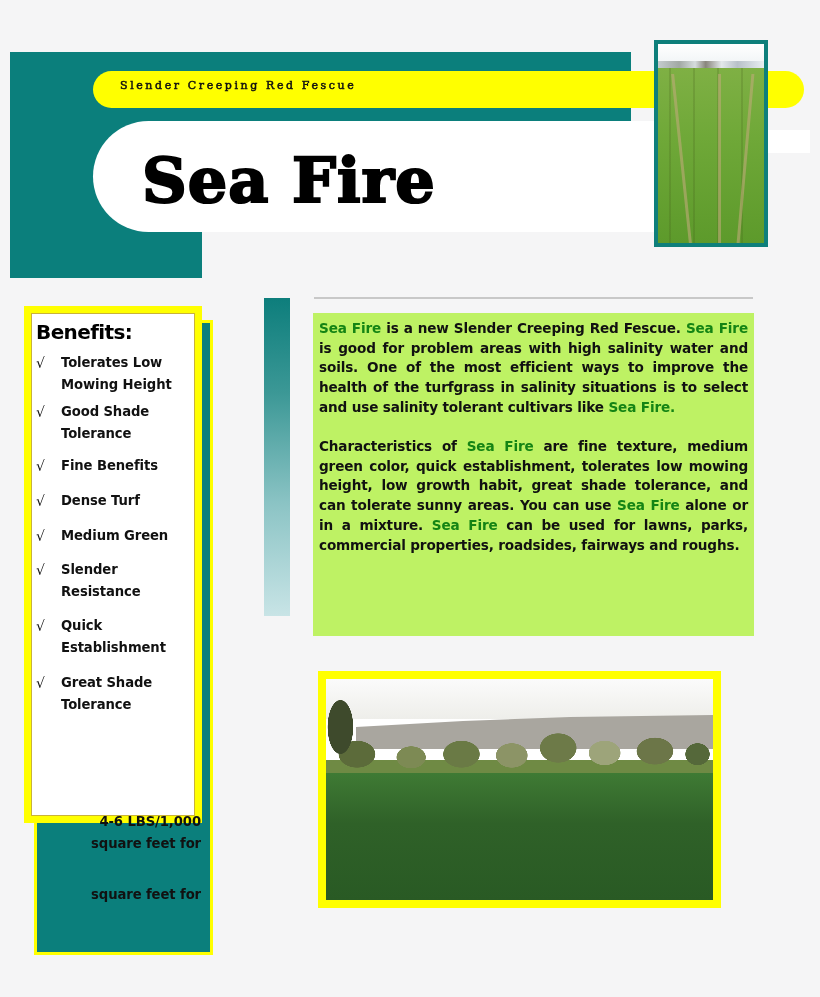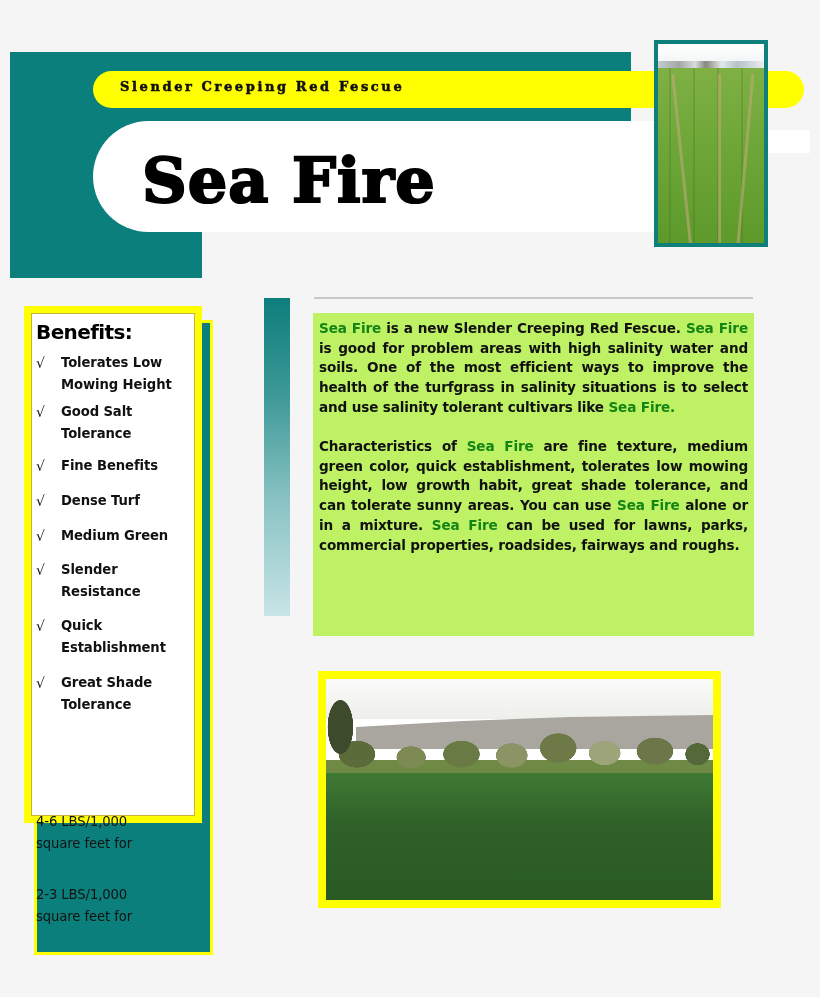--- a/index.html
+++ b/index.html
@@ -11,22 +11,22 @@
   .abs { position: absolute; }
 
   
   .teal-block { left: 10px; top: 52px; width: 192px; height: 226px; background: #0b7f7c; }
   .teal-band  { left: 10px; top: 52px; width: 621px; height: 69px; background: #0b7f7c; }
   .yellow-pill {
     left: 93px; top: 71px; width: 711px; height: 37px; background: #ffff00;
     border-radius: 19px;
   }
   .subtitle {
-    left: 120px; top: 79px; font-family: "DejaVu Serif", serif; font-weight: bold;
-    font-size: 13px; letter-spacing: 2.6px; color: #111; white-space: nowrap;
+    left: 120px; top: 79px; font-family: "DejaVu Serif", serif; font-weight: normal;
+    font-size: 11px; letter-spacing: 2.6px; color: #111; white-space: nowrap;
     -webkit-text-stroke: 0.5px #111;
   }
   .white-pill {
     left: 93px; top: 121px; width: 570px; height: 111px; background: #ffffff;
     border-radius: 56px 0 0 56px;
   }
   .title {
     left: 142px; top: 145px; font-family: "DejaVu Serif", serif; font-weight: bold;
     font-size: 62px; line-height: 72px; color: #000; letter-spacing: 1px; white-space: nowrap;
     -webkit-text-stroke: 2.2px #000;
@@ -70,22 +70,22 @@
     position: absolute; left: 5px; font-family: "DejaVu Sans", sans-serif; font-weight: bold;
     color: #000; letter-spacing: -0.6px; font-size: 20px; line-height: 26px;
   }
   .benefit {
     position: absolute; left: 5px; width: 160px; font-weight: bold; font-size: 13.2px;
     line-height: 22px; color: #111; letter-spacing: -0.1px;
   }
   .benefit .check { position: absolute; left: 0; top: 0; font-weight: normal; font-size: 14px; }
   .benefit .txt { display: block; margin-left: 25px; }
   .seed-line {
-    position: absolute; left: 5px; width: 165px; font-weight: normal; font-size: 13.2px;
-    line-height: 21.5px; color: #111; letter-spacing: -0.1px;
+    position: absolute; left: 5px; width: 165px; font-weight: bold; font-size: 13.2px;
+    line-height: 21.5px; color: #111; letter-spacing: -0.1px; text-align: right;
   }
 
   
   .grad-bar {
     left: 264px; top: 298px; width: 26px; height: 318px;
     background: linear-gradient(180deg, #0d7e7c 0%, #3c9896 30%, #8cc4c5 65%, #c8e4e6 100%);
   }
   .rule { left: 314px; top: 297px; width: 439px; height: 2px; background: #c8c8c8; }
   .textbox {
     left: 313px; top: 313px; width: 441px; height: 323px; background: #bef264;
@@ -154,21 +154,21 @@
 <div class="abs sidebar" data-interactable="false">
   <div class="sb-h" style="top:6px;" data-interactable="false">Benefits:</div>
 
   <div class="benefit" style="top:39px;" data-interactable="false">
     <span class="check" data-interactable="false">√</span>
     <span class="txt" data-interactable="false">Tolerates Low</span>
     <span class="txt" data-interactable="false">Mowing Height</span>
   </div>
   <div class="benefit" style="top:88px;" data-interactable="false">
     <span class="check" data-interactable="false">√</span>
-    <span class="txt" data-interactable="false">Good Salt</span>
+    <span class="txt" data-interactable="false">Good Shade</span>
     <span class="txt" data-interactable="false">Tolerance</span>
   </div>
   <div class="benefit" style="top:142px;" data-interactable="false">
     <span class="check" data-interactable="false">√</span>
     <span class="txt" data-interactable="false">Fine Benefits</span>
   </div>
   <div class="benefit" style="top:177px;" data-interactable="false">
     <span class="check" data-interactable="false">√</span>
     <span class="txt" data-interactable="false">Dense Turf</span>
   </div>
@@ -191,21 +191,20 @@
     <span class="txt" data-interactable="false">Great Shade</span>
     <span class="txt" data-interactable="false">Tolerance</span>
   </div>
 
 
   <div class="seed-line" style="top:498px;" data-interactable="false">
     <div data-interactable="false">4-6 LBS/1,000</div>
     <div data-interactable="false">square feet for</div>
   </div>
   <div class="seed-line" style="top:571px;" data-interactable="false">
-    <div data-interactable="false">2-3 LBS/1,000</div>
     <div data-interactable="false">square feet for</div>
   </div>
 </div>
 
 <div class="abs grad-bar" data-interactable="false"></div>
 <div class="abs rule" data-interactable="false"></div>
 <div class="abs textbox" data-interactable="false">
   <p class="para" style="top:6px;margin:0;" data-interactable="false"><span class="green" data-interactable="false">Sea Fire</span><span data-interactable="false"> is a new Slender Creeping Red Fescue. </span><span class="green" data-interactable="false">Sea Fire</span><span data-interactable="false"> is good for problem areas with high salinity water and soils. One of the most efficient ways to improve the health of the turfgrass in salinity situations is to select and use salinity tolerant cultivars like </span><span class="green" data-interactable="false">Sea Fire.</span></p>
 
   <p class="para" style="top:124px;margin:0;" data-interactable="false"><span data-interactable="false">Characteristics of </span><span class="green" data-interactable="false">Sea Fire</span><span data-interactable="false"> are fine texture, medium green color, quick establishment, tolerates low mowing height, low growth habit, great shade tolerance, and can tolerate sunny areas.  You can use </span><span class="green" data-interactable="false">Sea Fire</span><span data-interactable="false"> alone or in a mixture. </span><span class="green" data-interactable="false">Sea Fire</span><span data-interactable="false"> can be used for lawns, parks, commercial properties, roadsides, fairways and roughs.</span></p>

